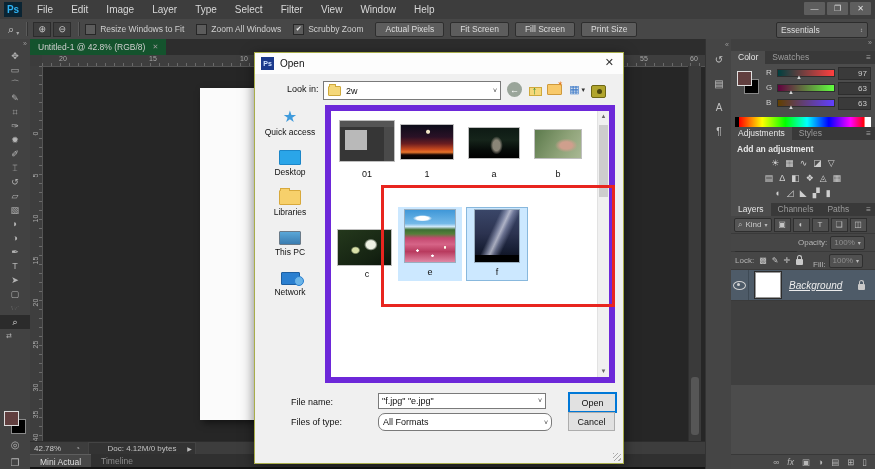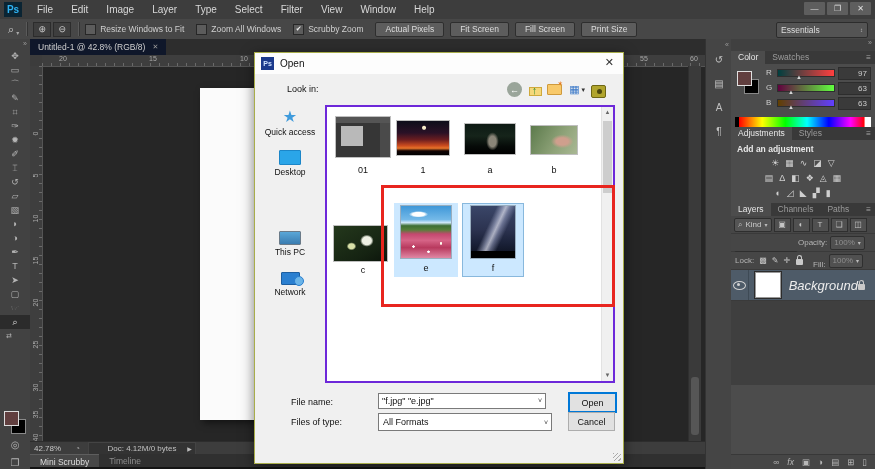--- a/index.html
+++ b/index.html
@@ -33,21 +33,21 @@
   .tbhead{height:10px;text-align:right;color:#9a9a9a;font-size:7px;padding-right:3px;line-height:10px;}
   .tool{width:30px;height:14px;text-align:center;font-size:9px;color:#b5b5b5;line-height:14px;}
   .tool.active{background:#2b2b2b;color:#efefef;}
   .swapmini{font-size:7px;color:#b0b0b0;padding-left:6px;height:9px;line-height:9px;}
   .fgswatch{position:absolute;left:4px;top:372px;width:13px;height:13px;border:1px solid #dcdcdc;z-index:2;}
   .bgswatch{position:absolute;left:11px;top:380px;width:13px;height:13px;background:#000;border:1px solid #8a8a8a;}
   .toolextra{position:absolute;width:30px;text-align:center;font-size:10px;color:#b5b5b5;}
   
   #docarea{position:absolute;left:30px;top:39px;width:675px;height:430px;background:#262626;overflow:hidden;}
   #tabbar{position:absolute;left:0;top:0;width:675px;height:16px;background:#2d2d2d;border-bottom:1px solid #222;}
-  #doctab{position:absolute;left:0;top:0;height:16px;background:#0f172a;display:flex;align-items:center;
+  #doctab{position:absolute;left:0;top:0;height:16px;background:#14532d;display:flex;align-items:center;
           padding:0 8px;font-size:8.5px;color:#cfcfcf;}
   #doctab .tclose{margin-left:7px;color:#9a9a9a;font-size:7px;}
   #rulercorner{position:absolute;left:0;top:16px;width:12px;height:11px;background:#3c3c3c;border-right:1px solid #555;border-bottom:1px solid #555;}
   #rulertop{position:absolute;left:12px;top:16px;width:663px;height:11px;background:#3e3e3e;border-bottom:1px solid #555;
             background-image:repeating-linear-gradient(to right,#6a6a6a 0 1px,transparent 1px 9px);
             background-size:100% 3px;background-position:0 8px;background-repeat:no-repeat;}
   .rnum{position:absolute;top:0;font-size:7px;color:#a8a8a8;}
   #rulerleft{position:absolute;left:0;top:27px;width:12px;height:375px;background:#3e3e3e;border-right:1px solid #555;
              background-image:repeating-linear-gradient(to bottom,#6a6a6a 0 1px,transparent 1px 9px);
              background-size:3px 100%;background-position:9px 0;background-repeat:no-repeat;}
@@ -107,21 +107,21 @@
           align-items:center;padding:0 3px;gap:3px;}
   .lockglyph{font-size:8px;color:#c5c5c5;margin-left:5px;}
   .csslock{position:relative;width:7px;height:6px;background:#c9c9c9;border-radius:1px;margin:3px 0 0 6px;}
   .csslock::before{content:"";position:absolute;left:1px;top:-4px;width:3px;height:4px;
                    border:1px solid #c9c9c9;border-bottom:none;border-radius:3px 3px 0 0;}
   #layerrow{position:relative;height:30px;background:#4e5b68;border-bottom:1px solid #3a3a3a;display:flex;align-items:center;}
   .eyecell{width:17px;height:30px;border-right:1px solid #3e4a55;display:flex;align-items:center;justify-content:center;}
   .eyeicon{position:relative;width:11px;height:7px;border:1px solid #d2d2d2;border-radius:50%;}
   .eyeicon::after{content:"";position:absolute;left:3px;top:1px;width:3px;height:3px;background:#d2d2d2;border-radius:50%;}
   .lthumb{width:24px;height:24px;background:#fff;border:1px solid #999;box-shadow:0 0 0 1px #2c2c2c;margin-left:6px;}
-  .lname{margin-left:8px;font-style:italic;font-size:13px;color:#ececec;}
+  .lname{margin-left:8px;font-style:italic;font-size:10px;color:#ececec;text-decoration:underline;}
   #layerlist{background:#3f3f3f;height:84px;}
   #layerfoot{position:absolute;left:0;bottom:0;width:144px;height:15px;background:#464646;border-top:1px solid #383838;
              display:flex;align-items:center;justify-content:flex-end;gap:8px;padding-right:8px;box-sizing:border-box;
              font-size:8.5px;color:#b8b8b8;}
   
   #dialog{position:absolute;left:254px;top:52px;width:368px;height:410px;background:#f0f0f0;
           border:1px solid #a8ad4a;box-shadow:0 3px 12px rgba(0,0,0,.5);z-index:20;color:#000;}
   #dtitle{position:absolute;left:0;top:0;width:100%;height:21px;background:#fdfdfd;display:flex;align-items:center;}
   .dpsico{width:13px;height:13px;background:#1b3a8c;color:#cfe2ff;font-size:7px;font-weight:bold;
           display:flex;align-items:center;justify-content:center;margin:0 6px 0 6px;}
@@ -147,21 +147,21 @@
   .sbitem{position:absolute;left:0;width:66px;text-align:center;}
   .sbicon{height:18px;display:flex;align-items:flex-end;justify-content:center;margin-bottom:2px;}
   .sblabel{font-size:8.5px;color:#111;}
   .ic-star{color:#3f9bdc;font-size:16px;line-height:16px;}
   .ic-desktop{width:20px;height:13px;background:#2aa5e8;border:1px solid #1c86c8;border-radius:1px;}
   .ic-lib{width:20px;height:13px;background:#f7d06b;border:1px solid #d8a93c;border-radius:1px;position:relative;}
   .ic-lib::before{content:"";position:absolute;left:0;top:-3px;width:8px;height:2px;background:#f7d06b;border:1px solid #d8a93c;border-bottom:none;}
   .ic-pc{width:20px;height:12px;background:linear-gradient(#5aa7d8,#3a7cb0);border:1px solid #6a7a88;border-radius:1px;}
   .ic-net{width:17px;height:11px;background:#2a7fd0;border:1px solid #1c5ea0;border-radius:1px;position:relative;}
   .ic-net::after{content:"";position:absolute;right:-5px;bottom:-2px;width:8px;height:8px;background:#6ab4e8;border:1px solid #2a7fd0;border-radius:50%;}
-  #dlist{position:absolute;left:70px;top:52px;width:290px;height:278px;background:#fff;border:2px solid #6d28d9;box-sizing:border-box;}
+  #dlist{position:absolute;left:70px;top:52px;width:290px;height:278px;background:#fff;border:6px solid #6d28d9;box-sizing:border-box;}
   #dlscroll{position:absolute;right:0;top:0;width:11px;height:100%;background:#f0f0f0;border-left:1px solid #e2e2e2;}
   #dlscroll .th{position:absolute;left:1px;top:14px;width:9px;height:72px;background:#cdcdcd;}
   #dlscroll .up,#dlscroll .dn{position:absolute;left:0;width:11px;height:11px;font-size:6px;color:#666;text-align:center;line-height:11px;}
   #dlscroll .dn{bottom:0;}
   .fthumb{position:absolute;box-shadow:0 0 0 1px rgba(0,0,0,.25);}
   .flabel{position:absolute;font-size:9px;color:#111;text-align:center;}
   .fcell-sel{position:absolute;background:#cce8ff;}
   .fcell-focus{position:absolute;background:#cce8ff;border:1px solid #88b8dd;box-sizing:border-box;}
   .th-01{background:linear-gradient(#b9b9b9,#b9b9b9) 5px 9px/22px 20px no-repeat,
              linear-gradient(#555,#555) 0 0/100% 6px no-repeat,
@@ -311,21 +311,21 @@
       </div>
     <div id="statusbar">
       <span id="doczoom">42.78%</span>
       <span class="stico">◔</span>
       <div id="docbox">
         <span>Doc: 4.12M/0 bytes</span>
         <span class="arrow">▶</span>
       </div>
     </div>
     <div id="minibar">
-      <div class="btab active">Mini Scrubby</div>
+      <div class="btab active">Mini Actual</div>
       <div class="btab">Timeline</div>
     </div>
     <div id="bottomstrip"></div>
   </div>
 
   <div id="dockstrip">
     <div class="dockhead">«</div>
     <div class="dockico">↺</div>
     <div class="dockico">▤</div>
     <div class="dockico">A</div>
@@ -453,20 +453,25 @@
   </div>
 
   <div id="dialog">
     <div id="dtitle">
       <span class="dpsico">Ps</span>
       <span id="dtitletext">Open</span>
       <span id="dclose">✕</span>
     </div>
 
     <span class="dlabel" style="left:32px;top:31px;">Look in:</span>
+    <div class="dcombo" style="left:68px;top:28px;width:176px;height:17px;">
+      <span class="minifolder"></span>
+      <span>2w</span>
+      <span class="caretd">˅</span>
+    </div>
     <span class="navico navback" style="left:252px;top:29px;">←</span>
     <span class="navico navup" style="left:272px;top:29px;">
       <span class="navupbase"></span>
       <span>↑</span>
     </span>
     <span class="navico navnew" style="left:292px;top:29px;">
       <span class="navnewf"></span>
       <span class="navnewstar">✶</span>
     </span>
     <span class="navico navviews" style="left:312px;top:29px;">
@@ -483,20 +488,26 @@
             <span class="ic-star">★</span>
           </div>
         <div class="sblabel">Quick access</div>
       </div>
       <div class="sbitem" style="top:44px;">
         <div class="sbicon">
             <span class="ic-desktop"></span>
           </div>
         <div class="sblabel">Desktop</div>
       </div>
+      <div class="sbitem" style="top:84px;">
+        <div class="sbicon">
+            <span class="ic-lib"></span>
+          </div>
+        <div class="sblabel">Libraries</div>
+      </div>
       <div class="sbitem" style="top:164px;">
         <div class="sbicon">
             <span class="ic-net"></span>
           </div>
         <div class="sblabel">Network</div>
       </div>
       <div class="sbitem" style="top:124px;">
         <div class="sbicon">
             <span class="ic-pc"></span>
           </div>
@@ -531,21 +542,21 @@
     </div>
 
     <div id="redbox"></div>
 
     <span class="dlabel" style="left:36px;top:344px;">File name:</span>
     <input class="dinput" style="left: 123px; top: 340px; width: 168px; height: 16px;" readonly="" value="&quot;f.jpg&quot; &quot;e.jpg&quot;">
     <span class="caretd" style="position:absolute;left:283px;top:344px;font-size:7px;color:#444;">˅</span>
     <div class="dbtn primary" style="left:313px;top:339px;">Open</div>
 
     <span class="dlabel" style="left:36px;top:364px;">Files of type:</span>
-    <div class="dcombo" style="left:123px;top:360px;width:168px;height:16px;padding-left:4px;">
+    <div class="dcombo" style="left:123px;top:360px;width:168px;height:16px;padding-left:4px;border-radius:7px;">
       <span>All Formats</span>
       <span class="caretd">˅</span>
     </div>
     <div class="dbtn" style="left:313px;top:359px;">Cancel</div>
     <div id="dgrip"></div>
   </div>
 
 </div>
 
 </body></html>

